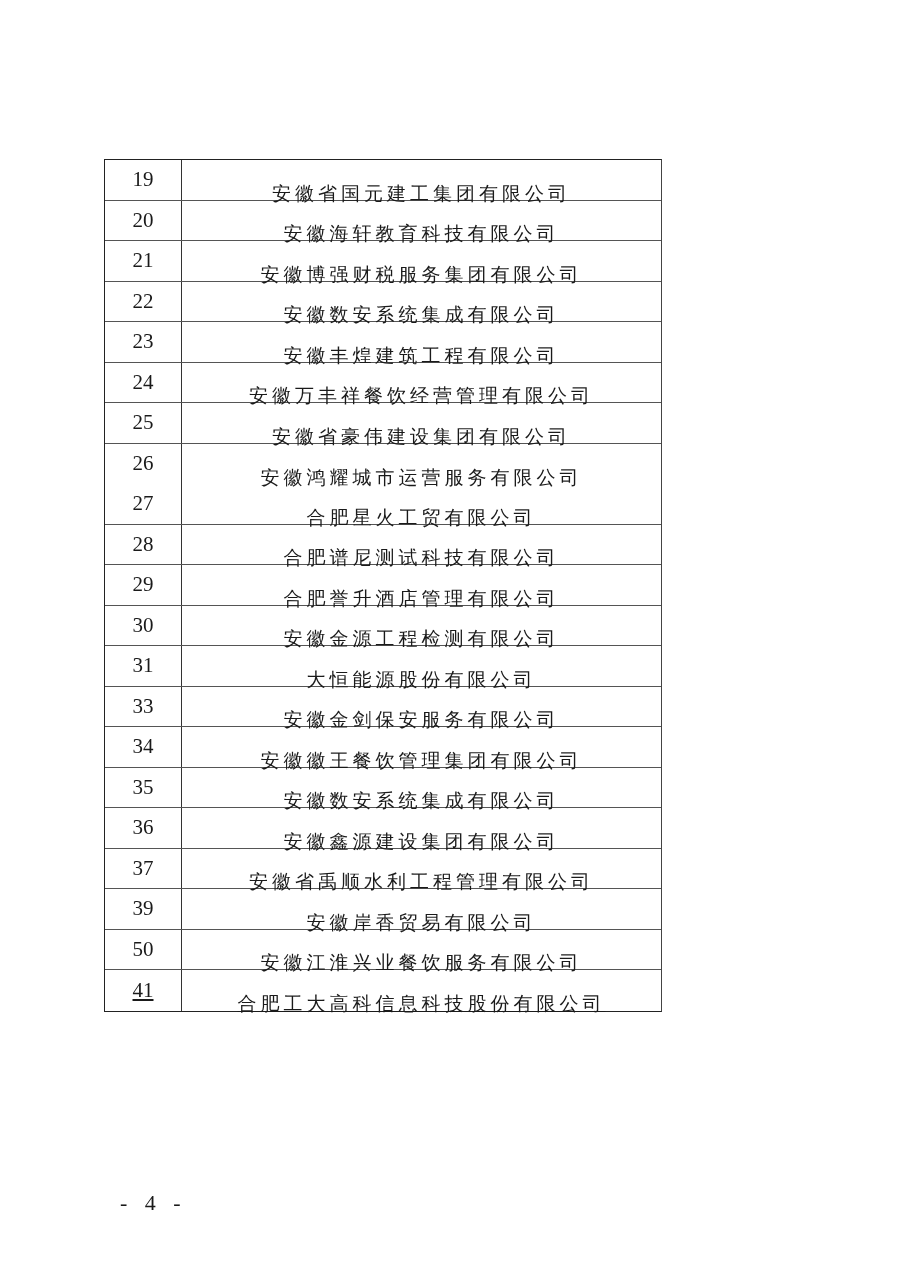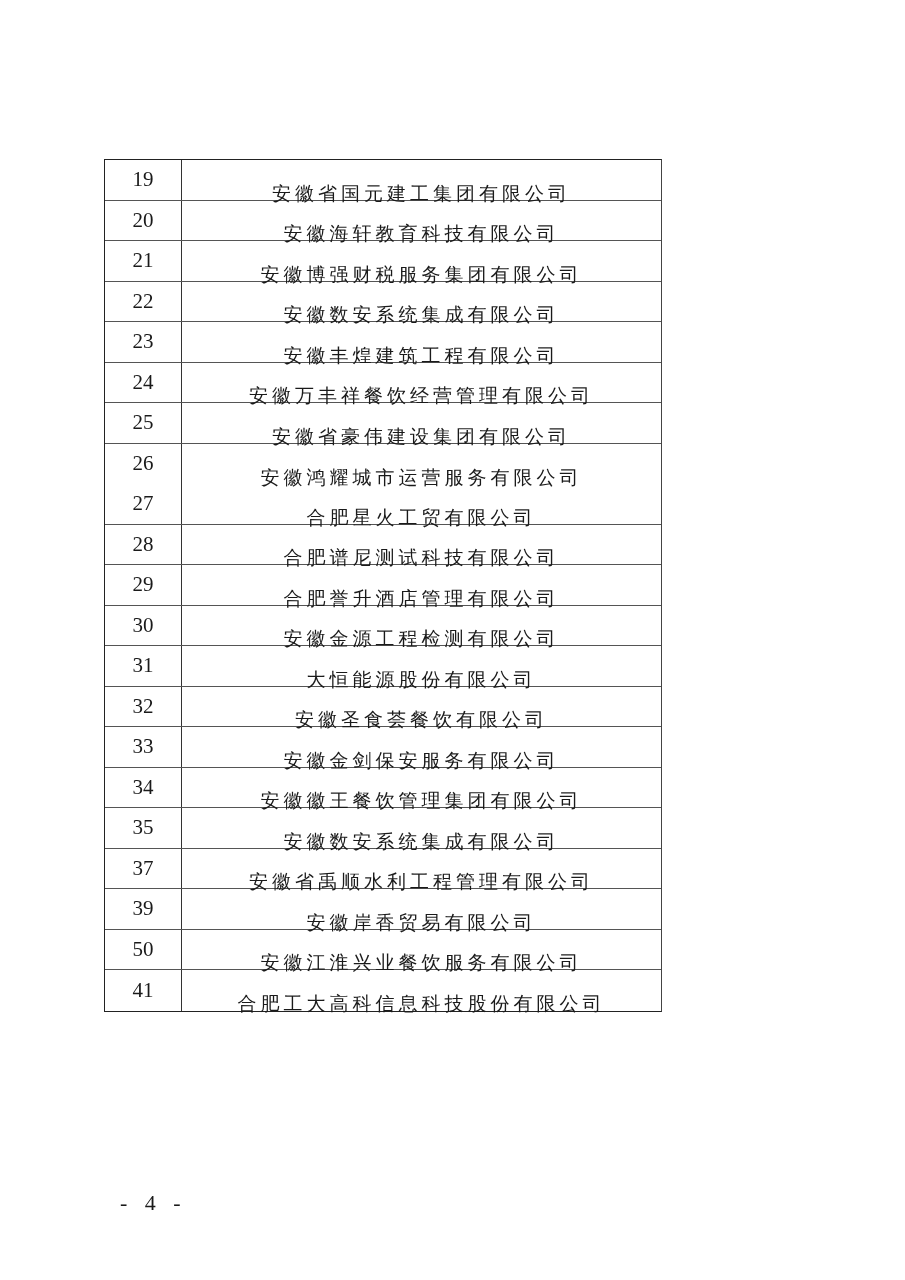--- a/index.html
+++ b/index.html
@@ -10,21 +10,21 @@
     .table {
       position: absolute; left: 104px; top: 159px; width: 558px;
       border-top: 1.5px solid #222; border-bottom: 1.5px solid #222;
       border-left: 1.5px solid #222; border-right: 1.5px solid #444;
       box-sizing: border-box;
     }
     .row {
       display: flex; height: 40.5px; box-sizing: border-box;
       border-bottom: 1px solid #555;
     }
-    .row:last-child { border-bottom: none; }
+    .row:last-child { border-bottom: none; text-decoration: underline; }
     .row.merged-top { border-bottom: none; }
     .num {
       width: 76px; flex: 0 0 76px; border-right: 1.2px solid #333;
       display: flex; align-items: center; justify-content: center;
       font-family: "Liberation Serif", "DejaVu Serif", serif;
       font-size: 21px; letter-spacing: 0px;
     }
     .name {
       flex: 1; display: flex; align-items: center; justify-content: center;
       font-family: "DejaVu Sans", sans-serif; font-size: 19px;
@@ -85,34 +85,34 @@
     </div>
   <div class="row">
       <div class="num">30</div>
       <div class="name">安徽金源工程检测有限公司</div>
     </div>
   <div class="row">
       <div class="num">31</div>
       <div class="name">大恒能源股份有限公司</div>
     </div>
   <div class="row">
-      <div class="num">32</div>
-      <div class="name">安徽圣食荟餐饮有限公司</div>
-    </div>
-  <div class="row">
       <div class="num">33</div>
       <div class="name">安徽金剑保安服务有限公司</div>
     </div>
   <div class="row">
       <div class="num">34</div>
       <div class="name">安徽徽王餐饮管理集团有限公司</div>
     </div>
   <div class="row">
       <div class="num">35</div>
       <div class="name">安徽数安系统集成有限公司</div>
+    </div>
+  <div class="row">
+      <div class="num">36</div>
+      <div class="name">安徽鑫源建设集团有限公司</div>
     </div>
   <div class="row">
       <div class="num">37</div>
       <div class="name">安徽省禹顺水利工程管理有限公司</div>
     </div>
   <div class="row">
       <div class="num">39</div>
       <div class="name">安徽岸香贸易有限公司</div>
     </div>
   <div class="row">

